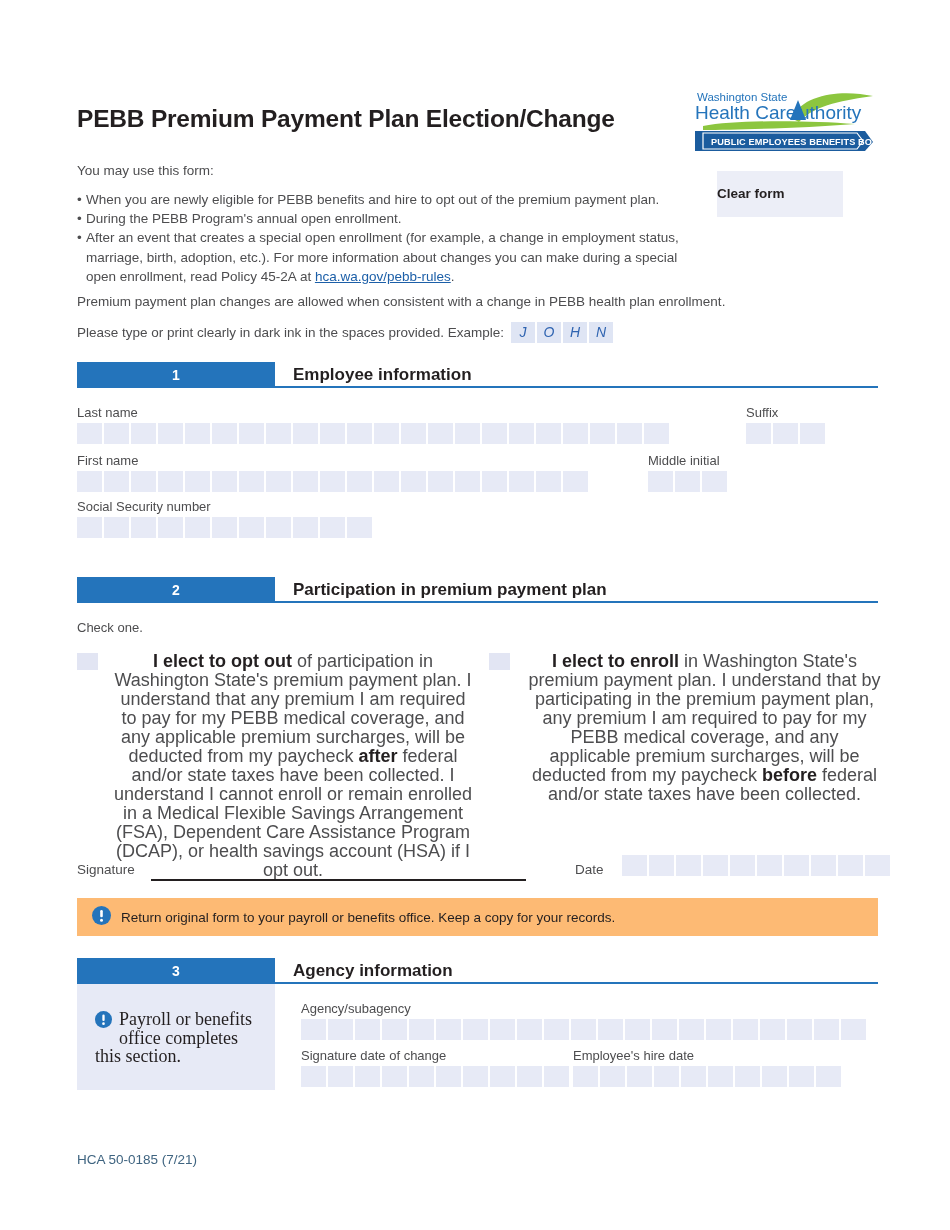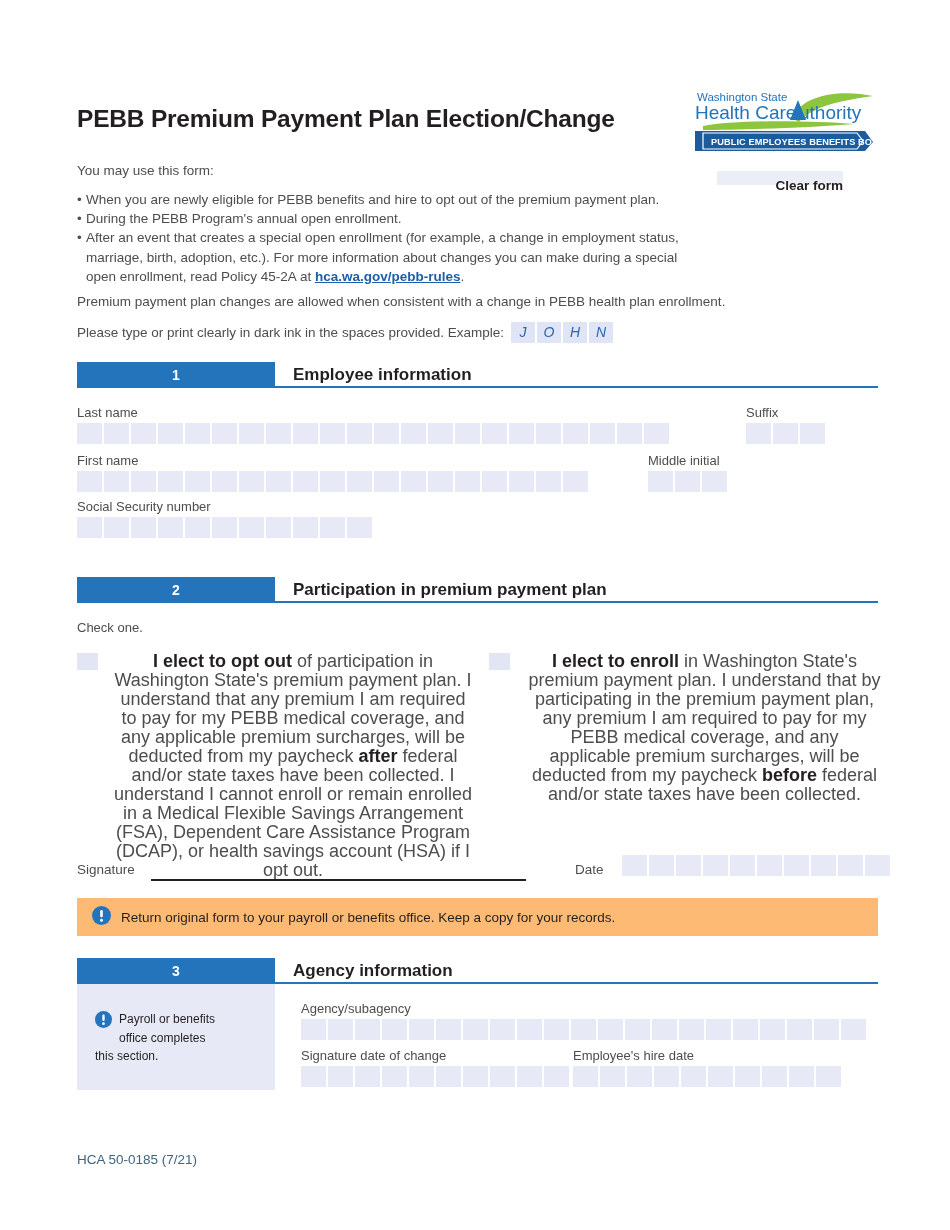--- a/index.html
+++ b/index.html
@@ -26,47 +26,47 @@
   }
 
   
   .logo { position: absolute; left: 695px; top: 88px; width: 185px; height: 65px; }
   .logo svg { display:block; }
 
   
   .clear-form {
     position: absolute;
     left: 717px; top: 171px;
-    width: 126px; height: 14px;
+    width: 126px; height: 46px;
     background: #eceef7;
     border: none;
     font-family: "Liberation Sans", sans-serif;
     font-size: 13.5px;
     font-weight: bold;
     color: #231f20;
     cursor: pointer;
     line-height: 30px;
-    text-align: right;
+    text-align: left;
     padding: 0;
   }
 
   .intro-lead {
     position: absolute; left: 77px; top: 163px;
     font-size: 13.5px; color: #4d4d4f;
   }
   .bullets {
     position: absolute; left: 77px; top: 190px;
     width: 630px;
     font-size: 13.5px; color: #4d4d4f;
     line-height: 19.2px;
   }
   .bullets .b { display: flex; }
   .bullets .dot { width: 9px; flex: none; }
   .bullets .bt { flex: 1; }
-  .lnk { color: #1c5fa8; font-weight: bold; }
+  .lnk { color: #1c5fa8; font-weight: normal; }
 
   .para1 {
     position: absolute; left: 77px; top: 294px;
     font-size: 13.5px; color: #4d4d4f;
   }
   .para2 {
     position: absolute; left: 77px; top: 322px;
     font-size: 13.5px; color: #4d4d4f;
     display: flex; align-items: center;
   }
@@ -145,21 +145,21 @@
 
   
   .agency-side {
     position: absolute; left: 77px; top: 984px;
     width: 198px; height: 106px;
     background: #e7eaf6;
   }
   .agency-side-inner {
     position: absolute; left: 18px; top: 26px;
     width: 170px;
-    font-size: 12px; color: #231f20; line-height: 18.5px;
+    font-size: 18px; color: #231f20; line-height: 18.5px; font-family: Liberation Serif, serif;
   }
   .agency-side-inner .ic { position: absolute; left: 0; top: 1px; }
   .agency-side-inner .tx { display: block; padding-left: 24px; }
   .agency-side-inner .tx2 { display: block; padding-left: 0; }
 
   .footer {
     position: absolute; left: 77px; top: 1152px;
     font-size: 13.5px; color: #3f6480;
   }
 </style>

